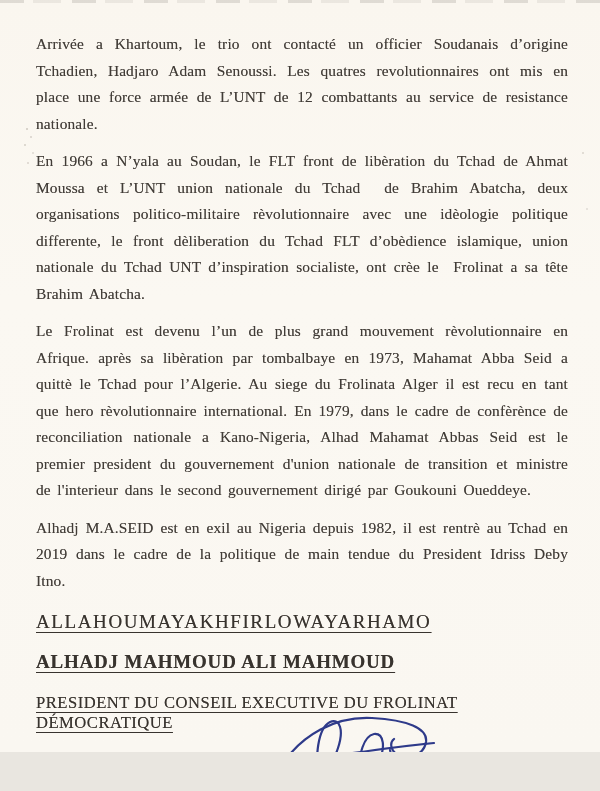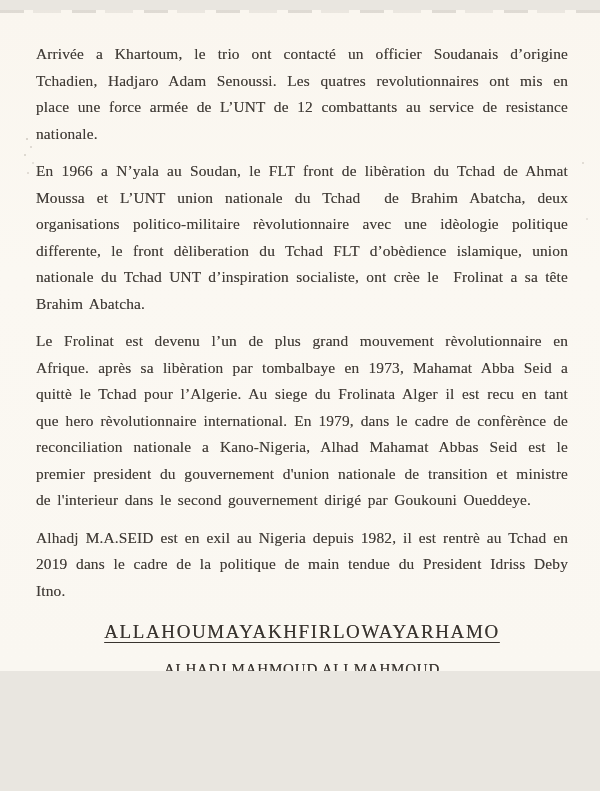--- a/index.html
+++ b/index.html
@@ -1,19 +1,19 @@
 <!DOCTYPE html>
 <html><head>
 <meta charset="utf-8">
 <style>
   html,body{margin:0;padding:0;background:#e9e6e0;}
   .page{
     position:relative;
-    width:600px;height:661px;
-    margin:10px auto;
+    width:600px;height:752px;
+    margin:0 auto;
     background:linear-gradient(180deg,#faf6ef 0%,#fbf8f2 40%,#faf7f1 100%);
     overflow:hidden;
     font-family:"Liberation Serif","DejaVu Serif",serif;
     color:#413c37;
     box-sizing:border-box;
     padding:31px 32px 0 36px;
   }
   .top-edge{
     position:absolute;top:0;left:0;right:0;height:3px;
     background:repeating-linear-gradient(90deg,
@@ -24,31 +24,31 @@
   .body-par{
     margin:0 0 11px 0;
     font-size:15.4px;
     line-height:26.5px;
     text-align:justify;
     letter-spacing:.15px;
     word-spacing:2.5px;
     text-shadow:0 0 .4px rgba(65,60,55,.55);
   }
   .h{
-    text-align:center;
+    text-align:left;
     font-weight:normal;
     color:#38332e;
     text-decoration:underline;
     text-decoration-thickness:1.4px;
     text-underline-offset:4px;
     text-shadow:0 0 .4px rgba(56,51,46,.6);
     margin:0;
   }
   .h1{font-size:19px;letter-spacing:1.6px;margin-top:17px;}
-  .h2{font-size:15px;font-weight:normal;letter-spacing:.8px;margin-top:18px;}
+  .h2{font-size:19px;font-weight:bold;letter-spacing:.8px;margin-top:18px;}
   .h3{font-size:16.6px;letter-spacing:.5px;margin-top:20px;}
   .dateline{
     margin-top:44px;
     text-align:center;
     font-size:17px;
     font-weight:bold;
     font-style:italic;
     letter-spacing:.3px;
     color:#3a3530;
     text-shadow:0 0 .4px rgba(58,53,48,.6);

